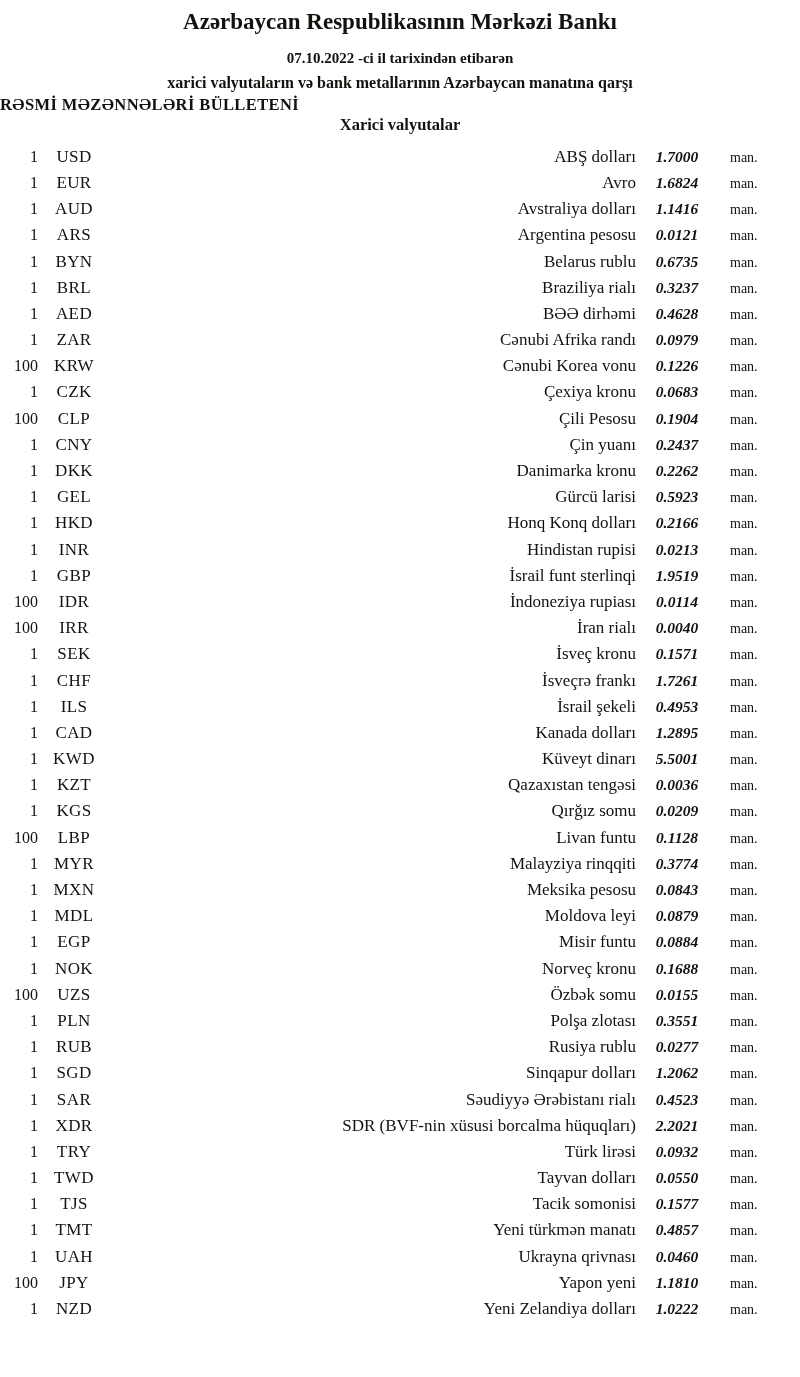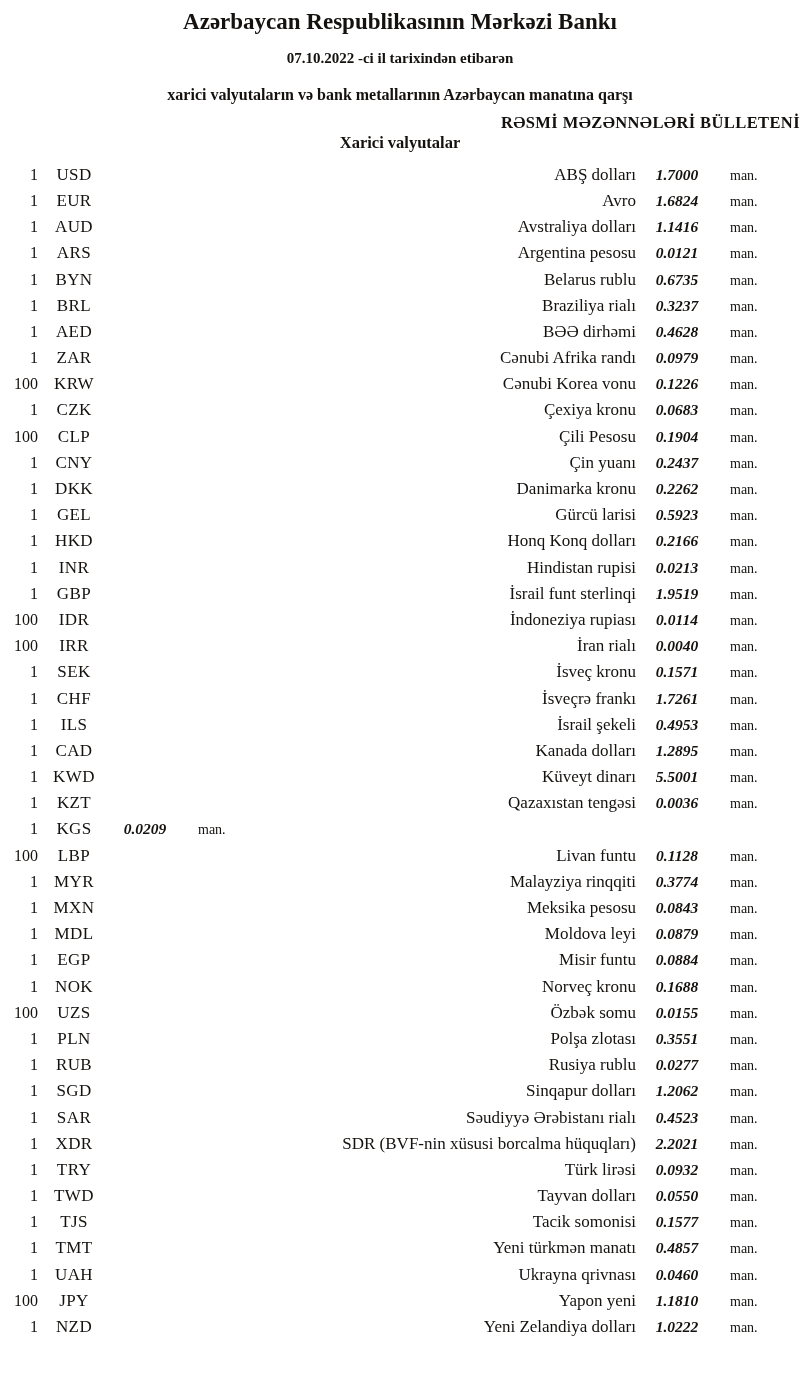--- a/index.html
+++ b/index.html
@@ -22,28 +22,28 @@
   .sub1 {
     text-align: center;
     font-weight: bold;
     font-size: 15px;
     margin-top: 13px;
   }
   .sub2 {
     text-align: center;
     font-weight: bold;
     font-size: 16px;
-    margin-top: 19px;
+    margin-top: 7px;
   }
   .sub3 {
-    text-align: right;
+    text-align: left;
     font-weight: bold;
     font-size: 16.5px;
     letter-spacing: 0.4px;
-    margin-top: 9px;
+    margin-top: 3px;
   }
   .section-title {
     text-align: center;
     font-weight: bold;
     font-size: 16.5px;
   }
 
   .rates {
     margin-top: 9px;
     padding-left: 6px;
@@ -280,20 +280,21 @@
       <span class="qty">1</span>
       <span class="code">KZT</span>
       <span class="name">Qazaxıstan tengəsi</span>
       <span class="rate">0.0036</span>
       <span class="unit">man.</span>
     </div>
 
     <div class="row">
       <span class="qty">1</span>
       <span class="code">KGS</span>
+      <span class="name">Qırğız somu</span>
       <span class="rate">0.0209</span>
       <span class="unit">man.</span>
     </div>
 
     <div class="row">
       <span class="qty">100</span>
       <span class="code">LBP</span>
       <span class="name">Livan funtu</span>
       <span class="rate">0.1128</span>
       <span class="unit">man.</span>

